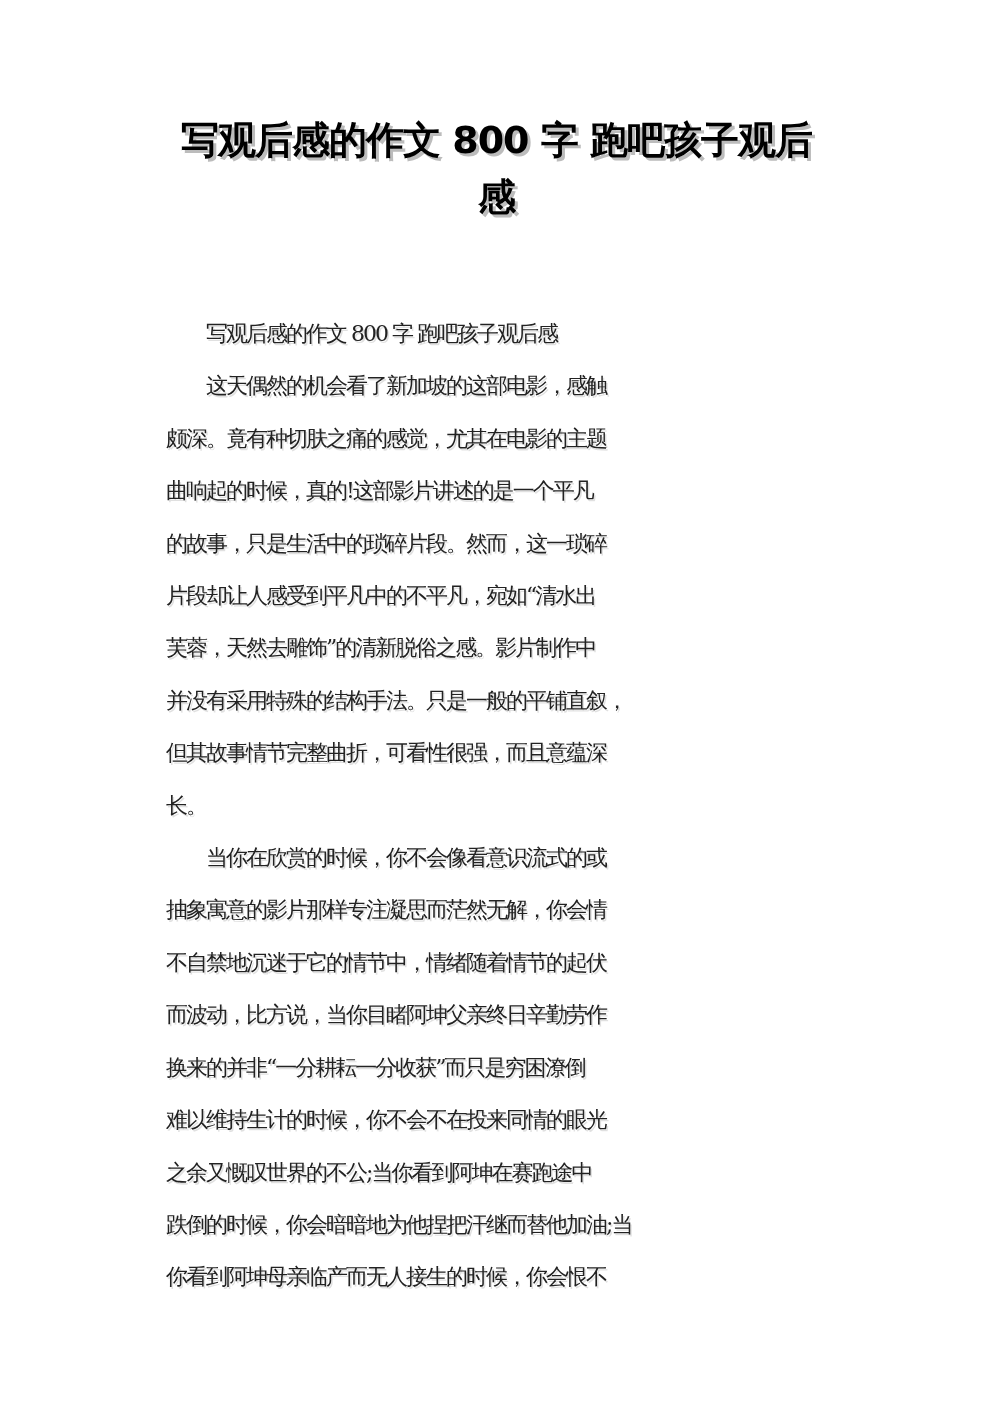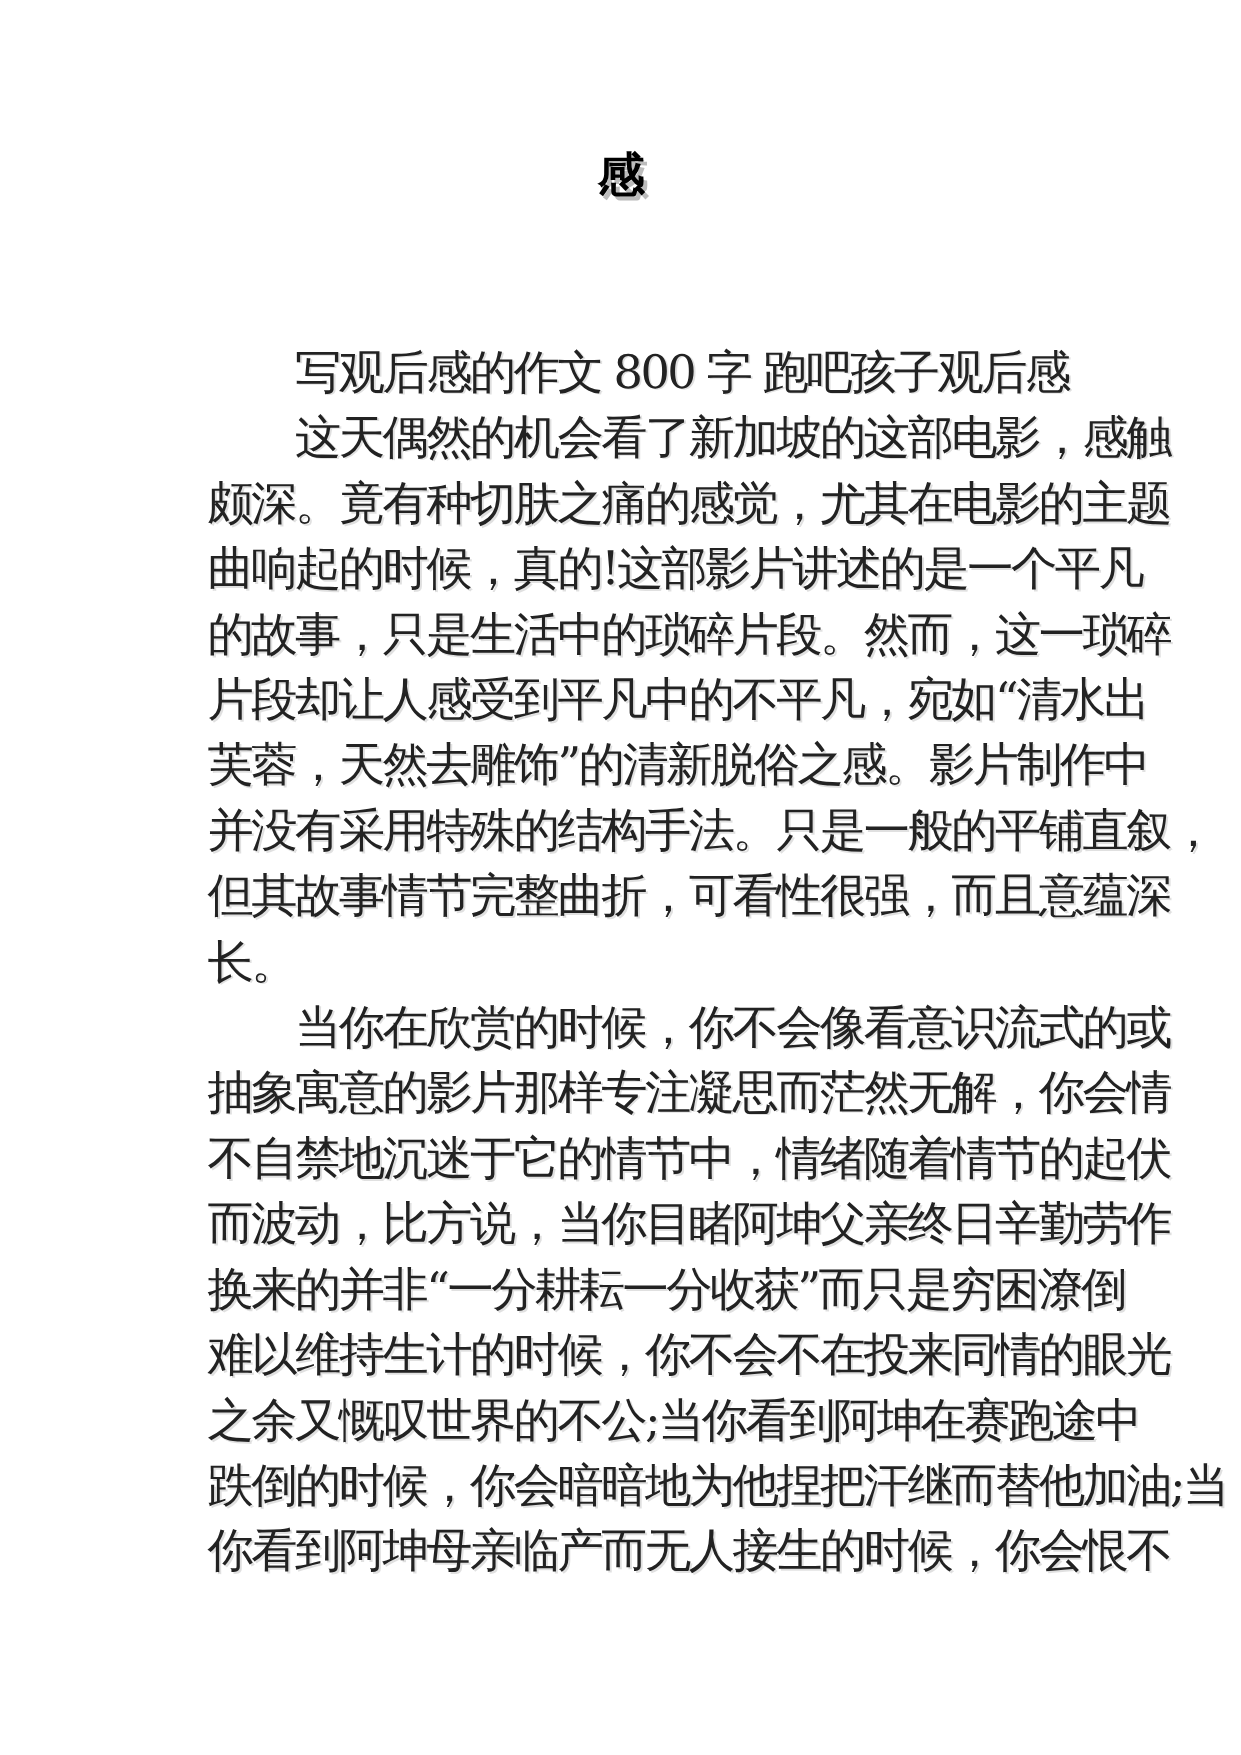--- a/index.html
+++ b/index.html
@@ -23,34 +23,34 @@
     font-family: "DejaVu Sans", "Liberation Sans", sans-serif;
     font-weight: bold;
     font-size: 38px;
     line-height: 57px;
     letter-spacing: -1px;
     text-shadow: 3px 3px 0 #bcbcbc;
     white-space: pre;
   }
   .doc-body {
     position: absolute;
-    top: 272px;
+    top: 308px;
     left: 166px;
     width: 790px;
     font-family: "DejaVu Serif", "Liberation Serif", serif;
     font-weight: normal;
-    font-size: 37px;
+    font-size: 22px;
     line-height: 52.4px;
     letter-spacing: -2px;
     white-space: pre;
     text-shadow: 1.5px 1.5px 0 rgba(0, 0, 0, 0.12);
   }
   .title-line, .body-line {
     white-space: pre;
   }
 </style>
 </head>
 <body>
 
 <div class="page" style="background: rgb(255, 255, 255);">
-  <div class="doc-title" id="title-container" style="color: rgb(0, 0, 0);"><div class="title-line">感</div></div>
+  <div class="doc-title" id="title-container" style="color: rgb(0, 0, 0);"><div class="title-line">写观后感的作文 800 字 跑吧孩子观后</div><div class="title-line">感</div></div>
   <div class="doc-body" id="body-container" style="color: rgb(34, 34, 34);"><div class="body-line">　　写观后感的作文 800 字 跑吧孩子观后感</div><div class="body-line">　　这天偶然的机会看了新加坡的这部电影，感触</div><div class="body-line">颇深。竟有种切肤之痛的感觉，尤其在电影的主题</div><div class="body-line">曲响起的时候，真的!这部影片讲述的是一个平凡</div><div class="body-line">的故事，只是生活中的琐碎片段。然而，这一琐碎</div><div class="body-line">片段却让人感受到平凡中的不平凡，宛如“清水出</div><div class="body-line">芙蓉，天然去雕饰”的清新脱俗之感。影片制作中</div><div class="body-line">并没有采用特殊的结构手法。只是一般的平铺直叙，</div><div class="body-line">但其故事情节完整曲折，可看性很强，而且意蕴深</div><div class="body-line">长。</div><div class="body-line">　　当你在欣赏的时候，你不会像看意识流式的或</div><div class="body-line">抽象寓意的影片那样专注凝思而茫然无解，你会情</div><div class="body-line">不自禁地沉迷于它的情节中，情绪随着情节的起伏</div><div class="body-line">而波动，比方说，当你目睹阿坤父亲终日辛勤劳作</div><div class="body-line">换来的并非“一分耕耘一分收获”而只是穷困潦倒</div><div class="body-line">难以维持生计的时候，你不会不在投来同情的眼光</div><div class="body-line">之余又慨叹世界的不公;当你看到阿坤在赛跑途中</div><div class="body-line">跌倒的时候，你会暗暗地为他捏把汗继而替他加油;当</div><div class="body-line">你看到阿坤母亲临产而无人接生的时候，你会恨不</div></div>
 </div>
 
 </body></html>

